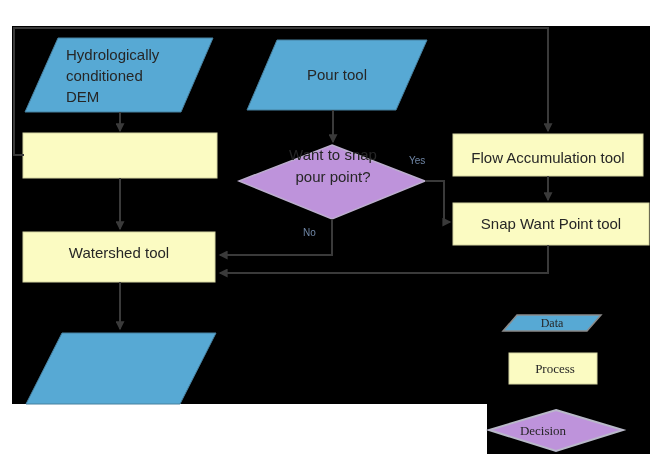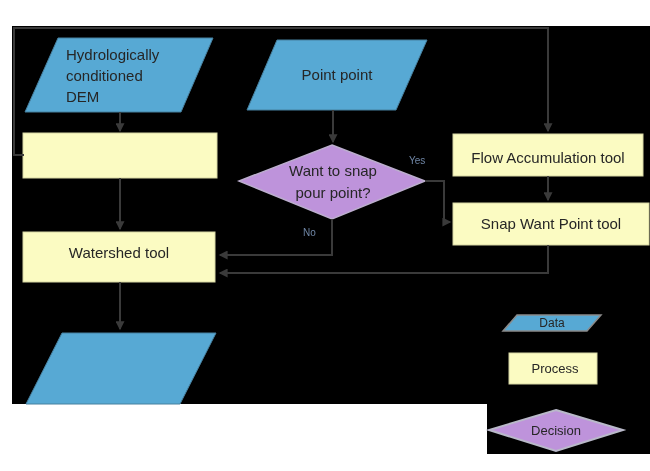--- a/index.html
+++ b/index.html
@@ -14,34 +14,34 @@
   svg.layer{position:absolute;left:0;top:0;width:650px;height:471px;}
   .lbl{
     position:absolute;color:#262626;font-size:15px;
     display:flex;align-items:center;justify-content:center;text-align:center;
     line-height:22px;
   }
   .lbl-left{display:block;text-align:left;line-height:21px;}
   .lbl-dem{left:66px;top:44px;width:100px;height:66px;}
   .lbl-flowdir{left:23px;top:133px;width:194px;height:45px;}
   .lbl-pour{left:247px;top:40px;width:180px;height:70px;}
-  .lbl-decision{left:283px;top:156px;width:100px;height:52px;}
+  .lbl-decision{left:283px;top:140px;width:100px;height:52px;}
   .lbl-flowacc{left:453px;top:144px;width:190px;height:28px;}
   .lbl-snap{left:453px;top:203px;width:196px;height:42px;}
   .lbl-wtool{left:23px;top:232px;width:192px;height:42px;}
   .lbl-wshed{left:26px;top:333px;width:190px;height:71px;}
   .edge-label{
     position:absolute;font-size:10px;color:#6F86A6;line-height:12px;
   }
   .lbl-yes{left:409px;top:155px;}
   .lbl-no{left:303px;top:227px;}
-  .lbl-legend{font-size:13px;}
+  .lbl-legend{font-size:13px;font-family:Liberation Serif, serif;}
   .lbl-legend-data{left:503px;top:314px;width:98px;height:17px;font-size:12px;}
   .lbl-legend-process{left:509px;top:353px;width:92px;height:31px;}
-  .lbl-legend-decision{left:489px;top:410px;width:134px;height:41px;}
+  .lbl-legend-decision{left:476px;top:410px;width:134px;height:41px;}
 </style>
 </head>
 <body>
 
 <div class="canvas">
 
   <div class="bg bg-main"></div>
   <div class="bg bg-patch"></div>
 
   <svg class="layer" viewBox="0 0 650 471">
@@ -69,21 +69,21 @@
     <path d="M120,178 V229" stroke="#3A3A3A" stroke-width="2" fill="none" marker-end="url(#arrow)"></path>
     <path d="M24,155 H14 V28 H548 V131" stroke="#3A3A3A" stroke-width="2" fill="none" marker-end="url(#arrow)"></path>
     <path d="M425,181 H444 V222 H450" stroke="#3A3A3A" stroke-width="2" fill="none" marker-end="url(#arrow)"></path>
     <path d="M548,176 V200" stroke="#3A3A3A" stroke-width="2" fill="none" marker-end="url(#arrow)"></path>
     <path d="M548,245 V273 H220" stroke="#3A3A3A" stroke-width="2" fill="none" marker-end="url(#arrow)"></path>
     <path d="M332,219 V255 H220" stroke="#3A3A3A" stroke-width="2" fill="none" marker-end="url(#arrow)"></path>
     <path d="M120,282 V329" stroke="#3A3A3A" stroke-width="2" fill="none" marker-end="url(#arrow)"></path>
   </svg>
 
   <div class="lbl lbl-left lbl-dem">Hydrologically conditioned DEM</div>
-  <div class="lbl lbl-pour">Point point</div>
+  <div class="lbl lbl-pour">Pour tool</div>
   <div class="lbl lbl-decision">Want to snap pour point?</div>
   <div class="lbl lbl-flowacc">Flow Accumulation tool</div>
   <div class="lbl lbl-snap">Snap Want Point tool</div>
   <div class="lbl lbl-wtool">Watershed tool</div>
 
   <div class="edge-label lbl-yes">Yes</div>
   <div class="edge-label lbl-no">No</div>
 
   <div class="lbl lbl-legend lbl-legend-data">Data</div>
   <div class="lbl lbl-legend lbl-legend-process">Process</div>

